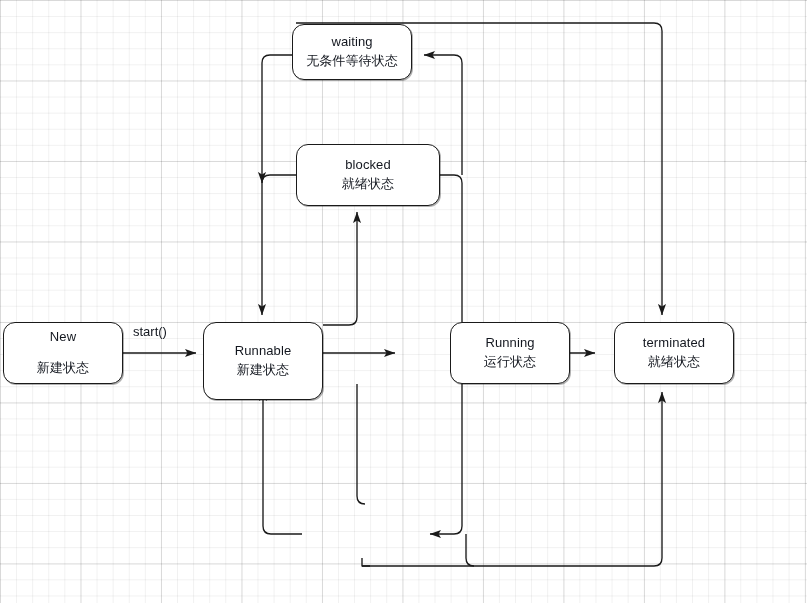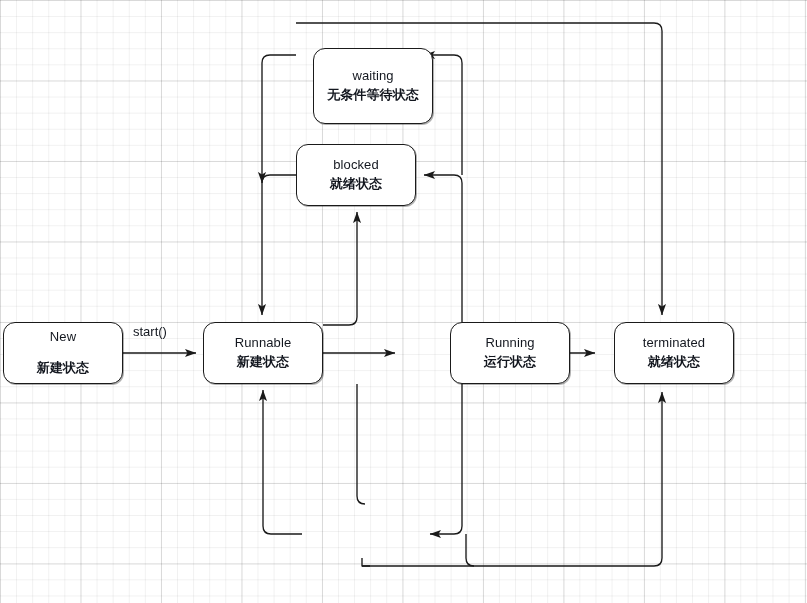--- a/index.html
+++ b/index.html
@@ -38,21 +38,21 @@
     align-items:center;
     justify-content:center;
     color:#13171f;
     font-size:13px;
     line-height:1.45;
     letter-spacing:0.1px;
     text-align:center;
     box-shadow:1px 1px 0 rgba(0,0,0,0.30);
   }
   .node .en{display:block;white-space:nowrap;}
-  .node .zh{display:block;white-space:nowrap;font-weight:bold;}
+  .node .zh{display:block;white-space:nowrap;}
   .edge-label{
     position:absolute;
     font-size:13px;
     color:#13171f;
     white-space:nowrap;
     background:transparent;
   }
 </style>
 </head>
 <body>
@@ -96,41 +96,41 @@
       <path d="M399,566 L362,566 Q362,566 362,566"></path>
       <path d="M466,534 L466,558 Q466,566 474,566"></path>
     </g>
   </svg>
 
   <div class="node" style="left:3px;top:322px;width:120px;height:62px;gap:12px;">
     <span class="en">New</span>
     <span class="zh">新建状态</span>
   </div>
 
-  <div class="node" style="left:203px;top:322px;width:120px;height:62px;">
+  <div class="node" style="left:203px;top:322px;width:120px;height:78px;border-radius:13px;">
     <span class="en">Runnable</span>
     <span class="zh">新建状态</span>
   </div>
 
   <div class="node" style="left:402px;top:322px;width:120px;height:62px;margin-left:48px;">
     <span class="en">Running</span>
     <span class="zh">运行状态</span>
   </div>
 
   <div class="node" style="left:602px;top:322px;width:120px;height:62px;margin-left:12px;">
     <span class="en">terminated</span>
     <span class="zh">就绪状态</span>
   </div>
 
-  <div class="node" style="left:313px;top:24px;width:120px;height:76px;margin-top:24px;">
+  <div class="node" style="left:292px;top:24px;width:120px;height:56px;">
     <span class="en">waiting</span>
     <span class="zh">无条件等待状态</span>
   </div>
 
-  <div class="node" style="left:296px;top:144px;width:120px;height:62px;">
+  <div class="node" style="left:296px;top:144px;width:144px;height:62px;">
     <span class="en">blocked</span>
     <span class="zh">就绪状态</span>
   </div>
 
 
   <div class="edge-label" style="left:133px;top:324px;">start()</div>
 
 </div>
 
 </body></html>

